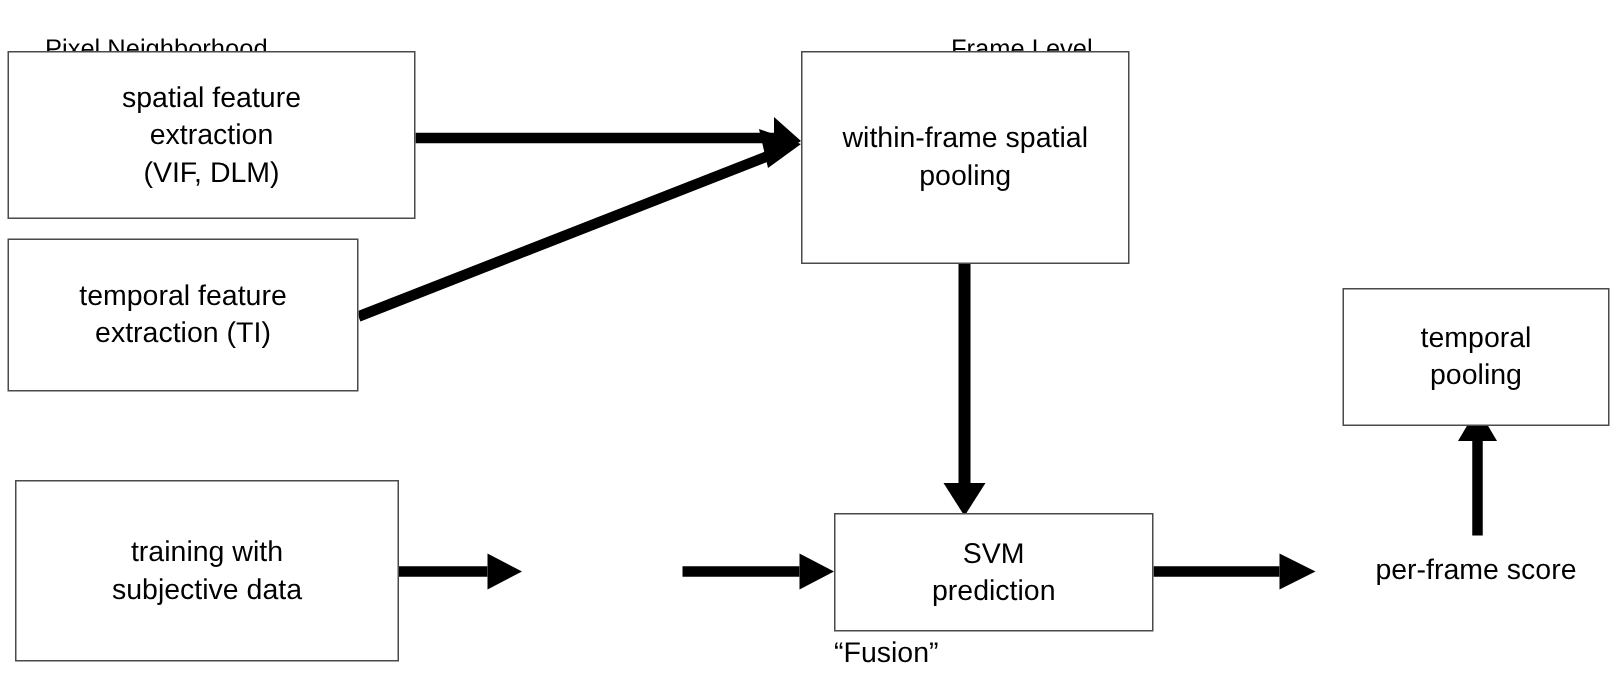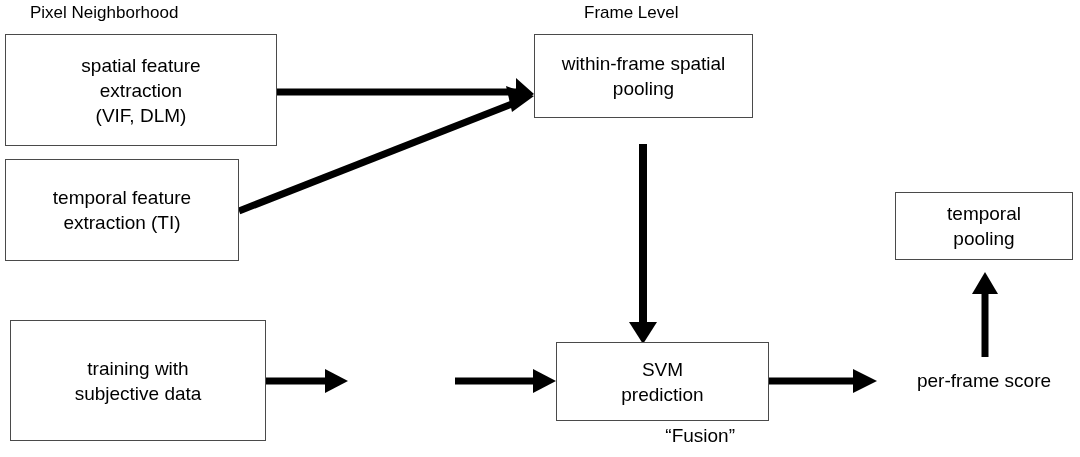--- a/index.html
+++ b/index.html
@@ -15,20 +15,21 @@
     font-family: "Liberation Sans", sans-serif;
     color: #000000;
     overflow: hidden;
   }
   .section-label {
     position: absolute;
     font-size: 17px;
     line-height: 20px;
     color: #000000;
     white-space: nowrap;
+    margin-top: 20px;
   }
   .box {
     position: absolute;
     box-sizing: border-box;
     border: 1.6px solid #4a4a4a;
     background: #ffffff;
     display: flex;
     align-items: center;
     justify-content: center;
     text-align: center;
@@ -45,21 +46,21 @@
     font-size: 19px;
     line-height: 25px;
     text-align: center;
     white-space: pre-line;
     color: #000000;
   }
   .caption {
     position: absolute;
     font-size: 19px;
     line-height: 23px;
-    text-align: right;
+    text-align: left;
     white-space: nowrap;
     color: #000000;
   }
   svg.arrows {
     position: absolute;
     left: 0;
     top: 0;
     width: 1080px;
     height: 457px;
     overflow: visible;
@@ -73,21 +74,21 @@
     fill: #000000;
   }
 </style>
 </head>
 <body>
 
 <div id="canvas">
 
   <div class="section-label" style="left:30px; top:3px;">Pixel Neighborhood</div>
 
-  <div class="section-label" style="left:584px; top:3px;">Frame Level</div>
+  <div class="section-label" style="left:634px; top:3px;">Frame Level</div>
 
   <svg class="arrows" viewBox="0 0 1080 457">
 
     <g>
       <line x1="240" y1="92" x2="516" y2="92" stroke-width="7"></line>
       <polygon points="516,78 534,94 516,106"></polygon>
     </g>
 
     <g>
       <line x1="239" y1="211" x2="512" y2="104" stroke-width="7"></line>
@@ -124,36 +125,36 @@
     <span class="box-text">spatial feature
 extraction
 (VIF, DLM)</span>
   </div>
 
   <div class="box" style="left:5px; top:159px; width:234px; height:102px;">
     <span class="box-text">temporal feature
 extraction (TI)</span>
   </div>
 
-  <div class="box" style="left:534px; top:34px; width:219px; height:84px;">
+  <div class="box" style="left:534px; top:34px; width:219px; height:142px;">
     <span class="box-text">within-frame spatial
 pooling</span>
   </div>
 
   <div class="box" style="left:10px; top:320px; width:256px; height:121px;">
     <span class="box-text">training with
 subjective data</span>
   </div>
 
   <div class="box" style="left:556px; top:342px; width:213px; height:79px;">
     <span class="box-text">SVM
 prediction</span>
   </div>
 
-  <div class="box" style="left:895px; top:192px; width:178px; height:68px;">
+  <div class="box" style="left:895px; top:192px; width:178px; height:92px;">
     <span class="box-text">temporal
 pooling</span>
   </div>
 
 
   <div class="free-label" style="left:884px; top:368px; width:200px;">per-frame score</div>
 
   <div class="caption" style="left:556px; top:424px; width:179px;">“Fusion”</div>
 
 </div>

